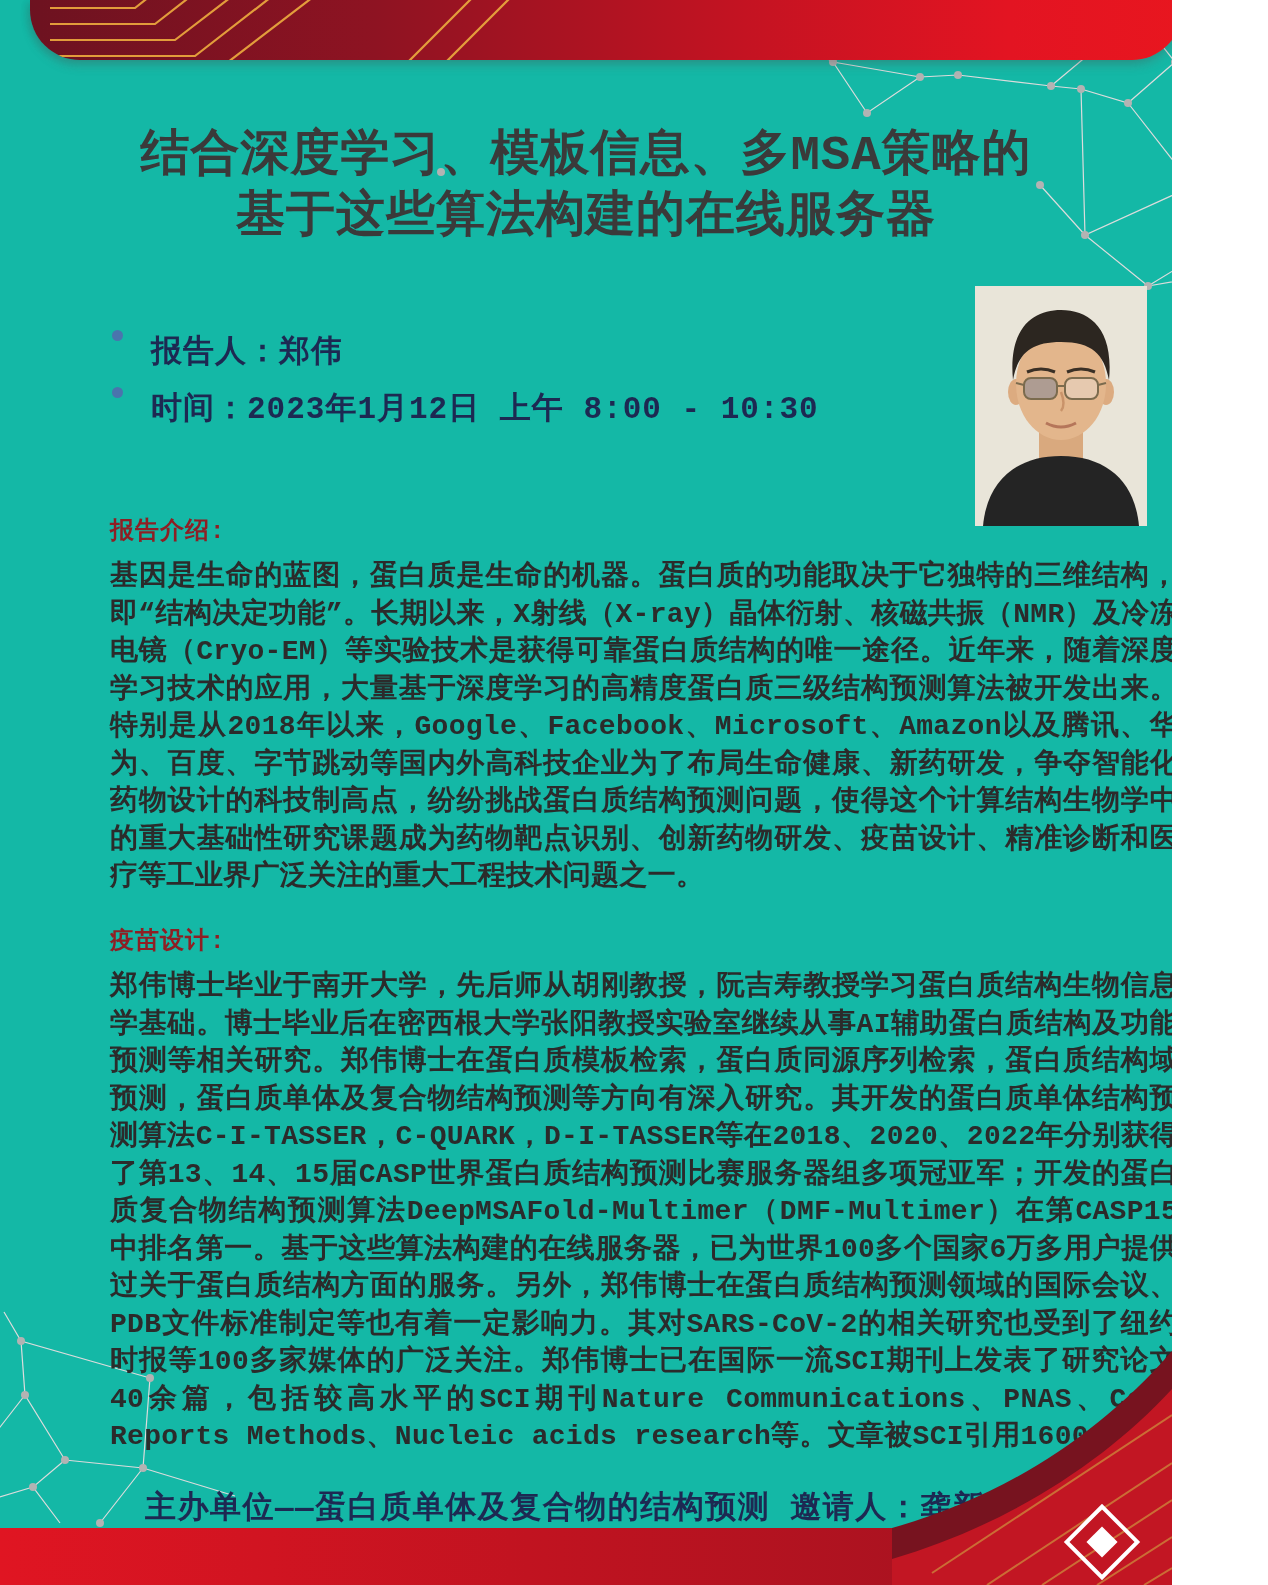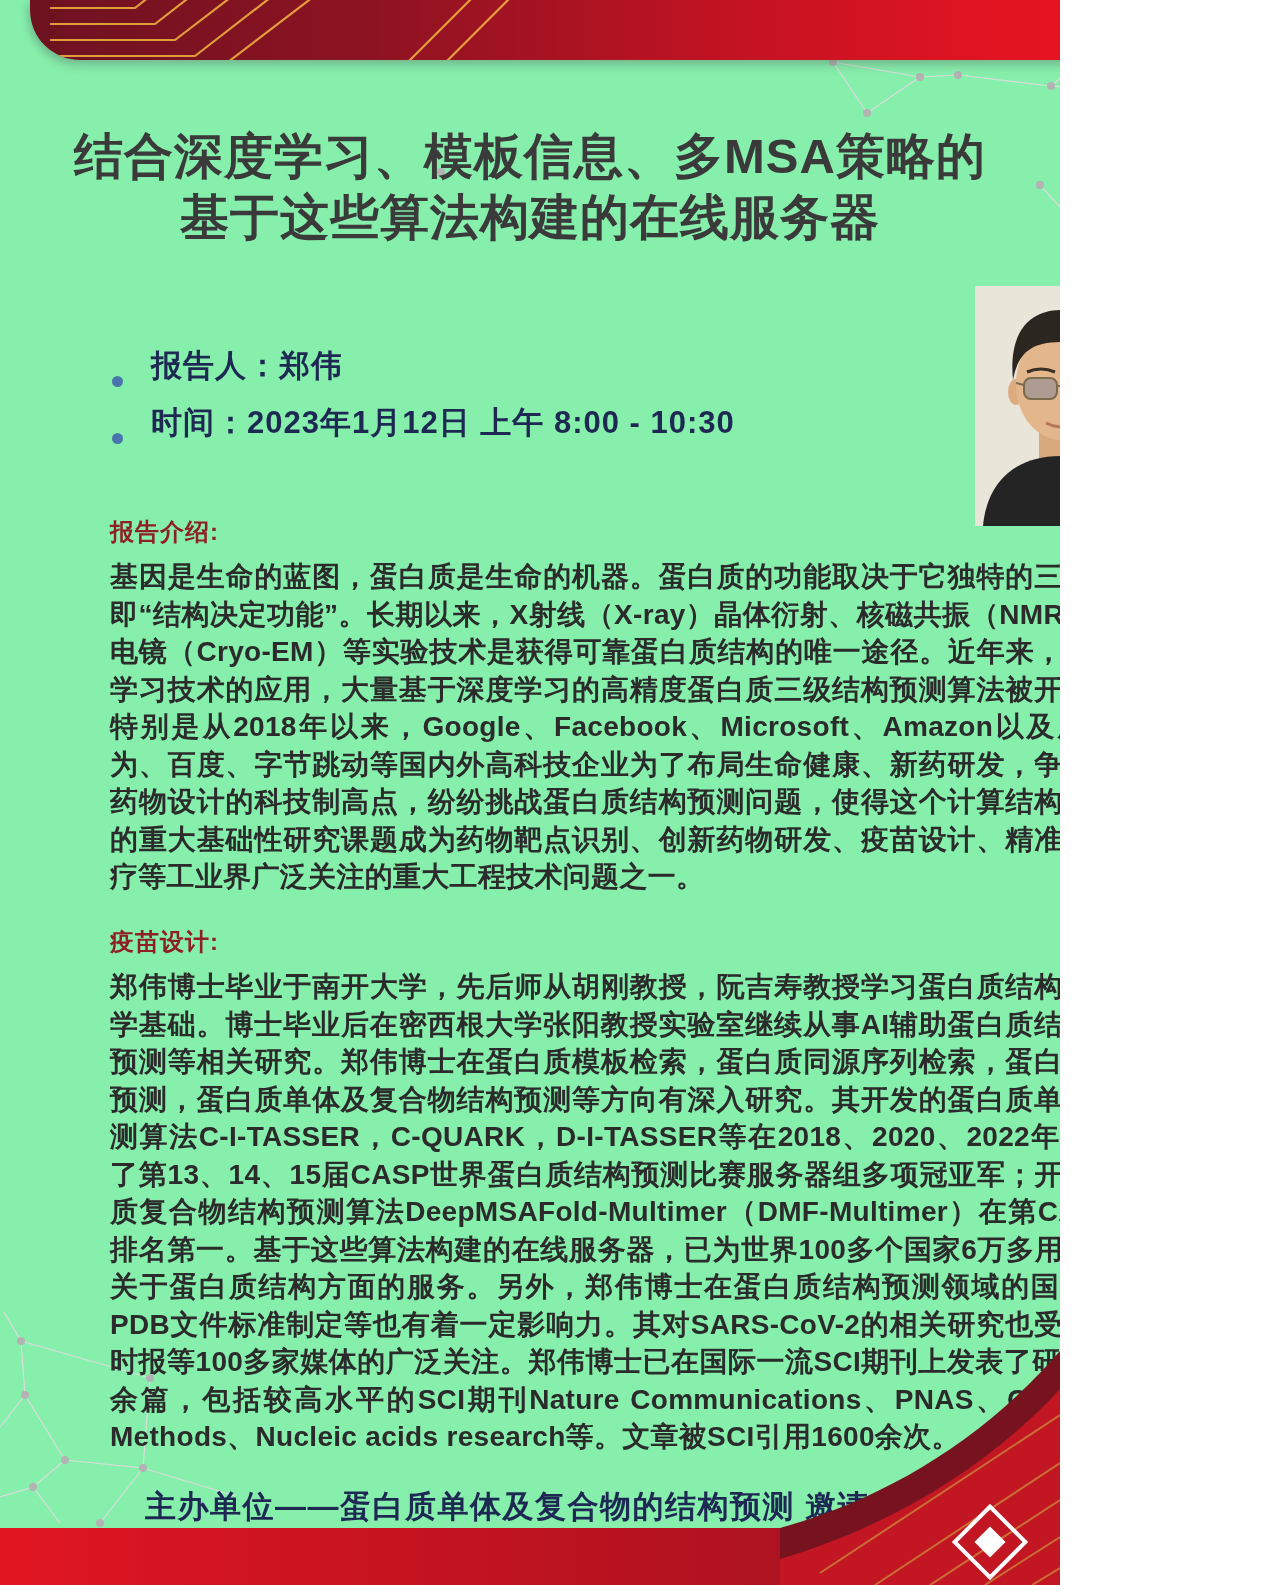--- a/index.html
+++ b/index.html
@@ -1,42 +1,42 @@
 <!DOCTYPE html>
 <html><head>
 <meta charset="utf-8">
 <style>
   html,body{margin:0;padding:0;}
   .poster{
     position:relative;
-    width:1060px;height:1585px;
-    background:#86efac;
+    width:1172px;height:1585px;
+    background:#14b8a6;
     overflow:hidden;
-    font-family:Liberation Sans, sans-serif;
+    font-family:Liberation Mono, monospace;
   }
   
   .network{position:absolute;left:0;top:0;width:1268px;height:1585px;z-index:0;}
   
   .top-banner{
     position:absolute;top:0;left:30px;width:1152px;height:60px;
     border-radius:0 0 50px 50px;
     background:linear-gradient(90deg,#6d1220 0%,#8e1322 30%,#c41322 62%,#e31422 85%,#e8161f 100%);
     box-shadow:0 6px 10px rgba(90,90,90,.28), -4px 2px 6px rgba(0,0,0,.08);
     overflow:hidden;z-index:4;
   }
   .chevrons{position:absolute;left:20px;top:0;height:60px;width:500px;}
   
   .title{
     position:absolute;top:126px;left:0;width:100%;
     text-align:center;font-weight:bold;color:#3a3a3a;
     font-size:49px;line-height:61px;letter-spacing:1px;z-index:2;
   }
   
   .details{position:absolute;top:330px;left:112px;z-index:2;}
-  .detail-item{display:flex;align-items:flex-end;height:57px;
+  .detail-item{display:flex;align-items:flex-start;height:57px;
     font-size:31px;font-weight:bold;color:#1d2952;letter-spacing:1px;}
   .bullet{width:11px;height:11px;border-radius:50%;background:#4a74ad;margin-right:28px;flex:none;}
   
   .photo{position:absolute;left:975px;top:286px;width:172px;height:240px;z-index:2;}
   
   .section{position:absolute;left:110px;width:1068px;z-index:2;}
   .section-abstract{top:510px;}
   .section-bio{top:920px;}
   .section-heading{font-size:24px;font-weight:bold;color:#8e1f24;line-height:44px;margin-bottom:4px;letter-spacing:1px;}
   .section-body{font-size:28px;line-height:37.5px;color:#2b2b2b;text-align:justify;

